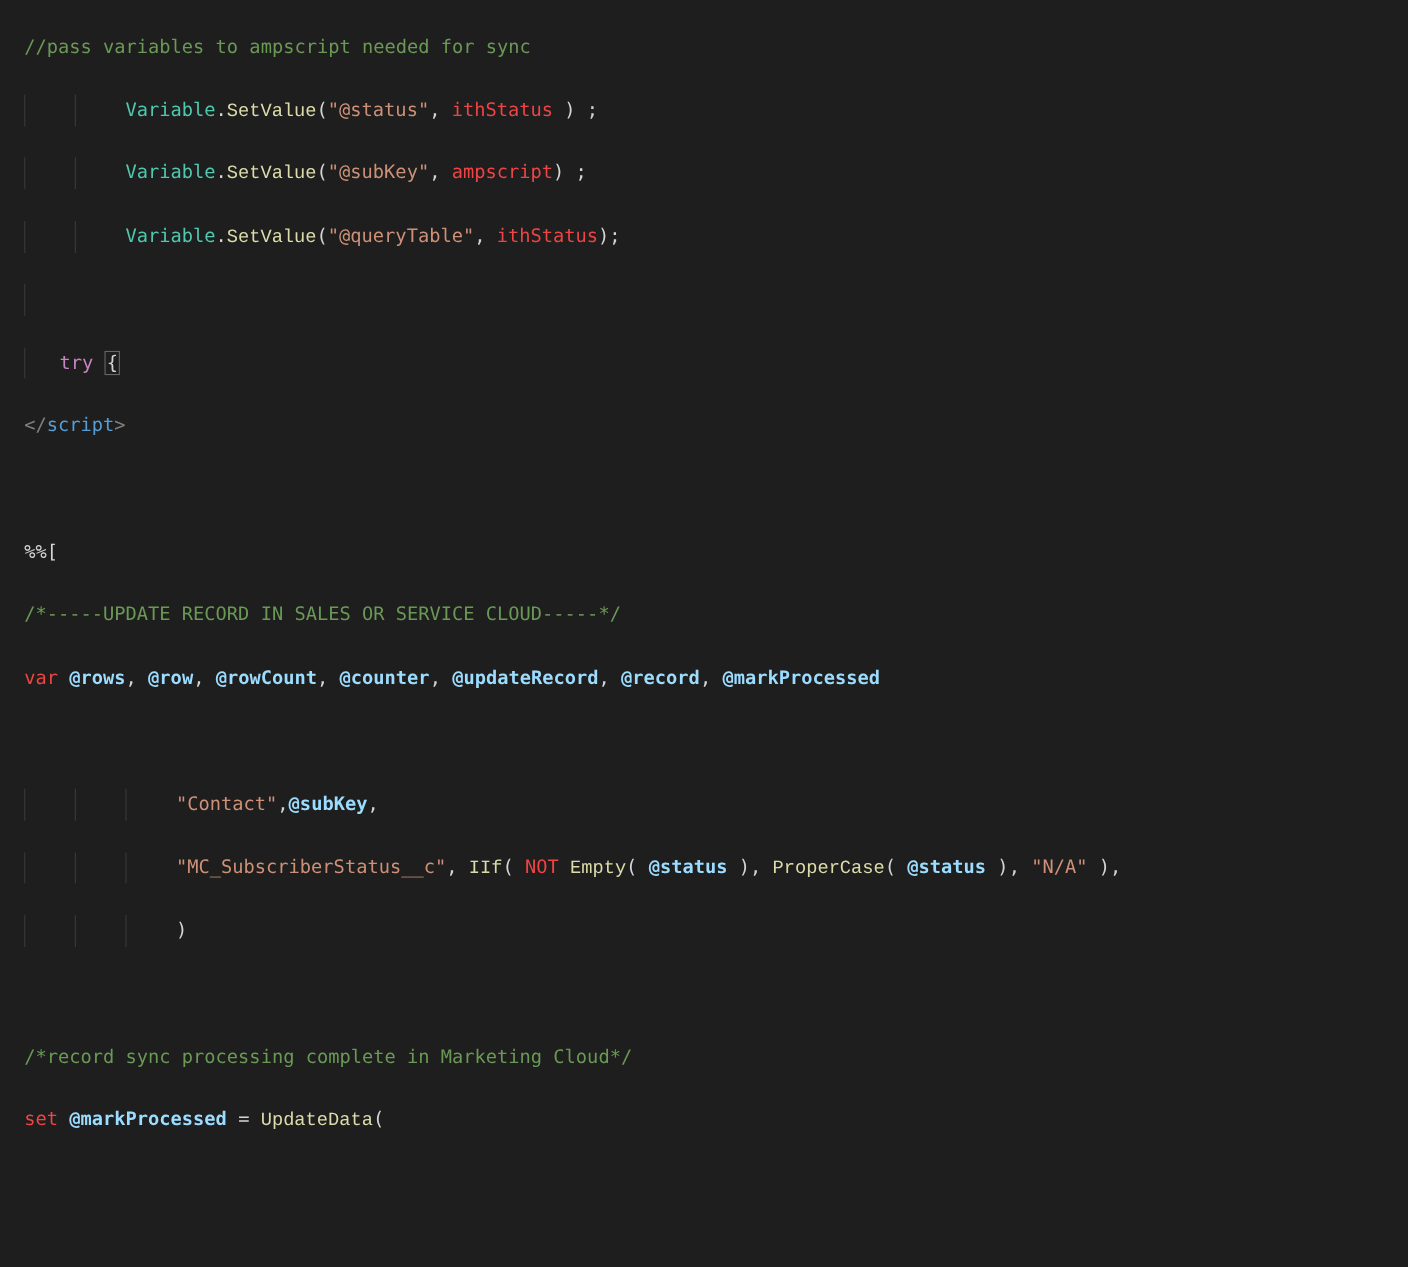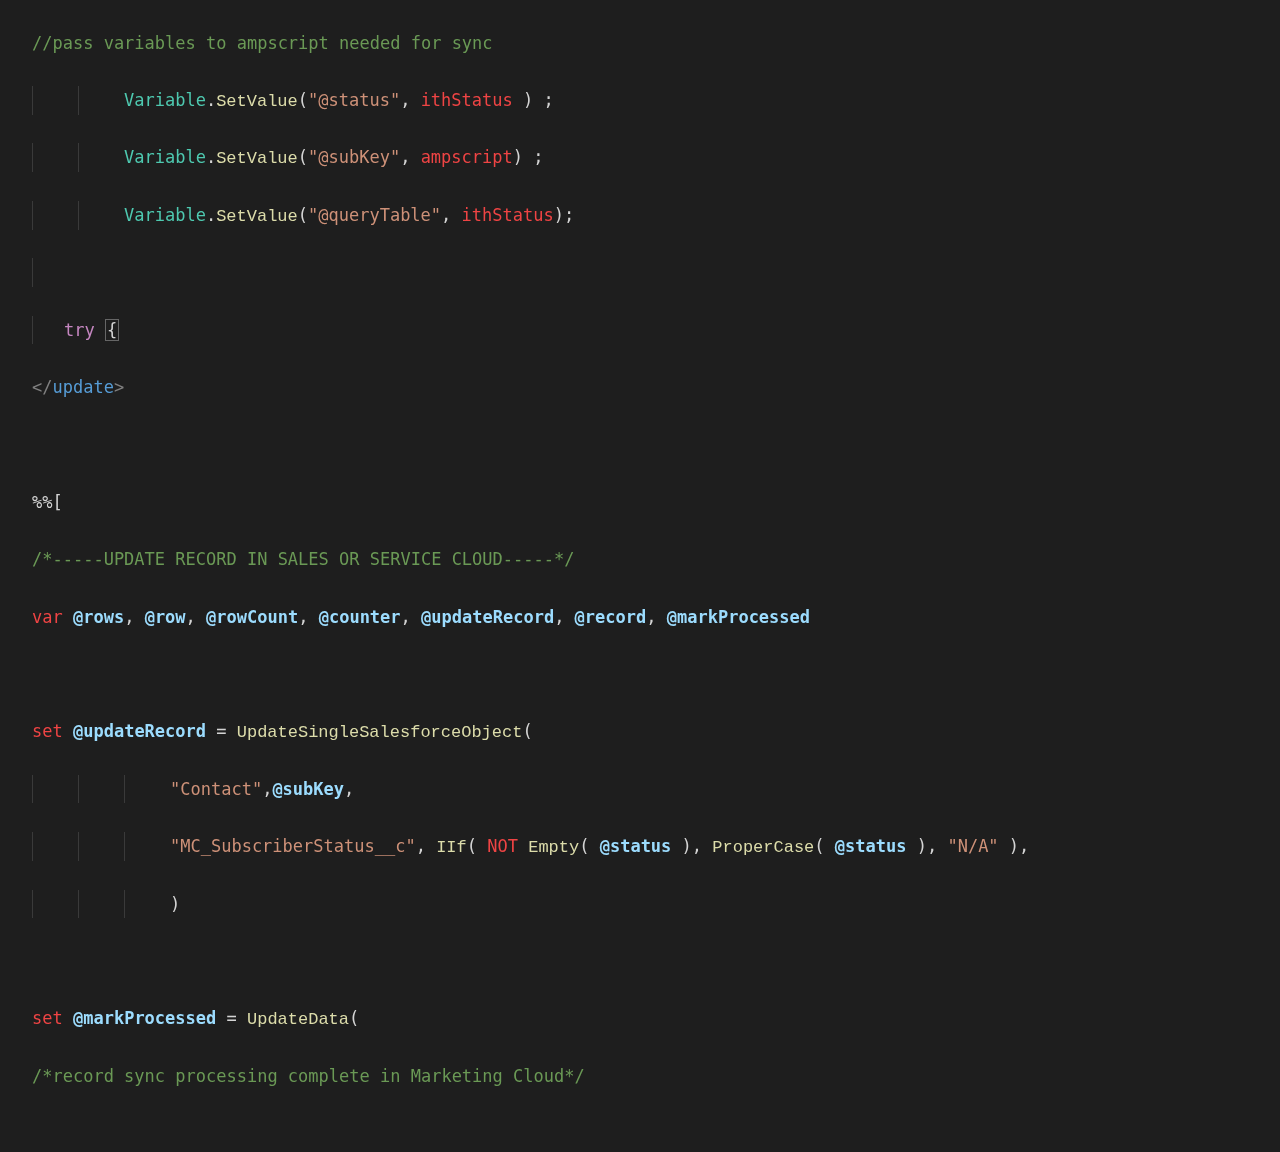--- a/index.html
+++ b/index.html
@@ -12,21 +12,21 @@
     color: #d4d4d4;
     overflow-x: hidden;
   }
   .editor {
     padding: 0;
     white-space: pre;
     position: relative;
   }
   .line {
     display: block;
-    padding-left: 32px;
+    padding-left: 22px;
     height: 28.7px;
     position: relative;
   }
   
   .guide {
     display: inline-block;
     border-left: 1px solid #3a3a3a;
     width: 46px;
     height: 28.7px;
     vertical-align: top;
@@ -54,33 +54,32 @@
 </head>
 <body>
 
 <div class="editor">
 <span class="line"><span class="tk-comment">//pass variables to ampscript needed for sync</span></span>
 <span class="line"><span class="guide"></span><span class="guide"></span><span class="tk-type">Variable</span><span class="tk-punct">.</span><span class="tk-func">SetValue</span><span class="tk-punct">(</span><span class="tk-string">"@status"</span><span class="tk-punct">, </span><span class="tk-var">ithStatus</span><span class="tk-punct"> ) ;</span></span>
 <span class="line"><span class="guide"></span><span class="guide"></span><span class="tk-type">Variable</span><span class="tk-punct">.</span><span class="tk-func">SetValue</span><span class="tk-punct">(</span><span class="tk-string">"@subKey"</span><span class="tk-punct">, </span><span class="tk-var">ampscript</span><span class="tk-punct">) ;</span></span>
 <span class="line"><span class="guide"></span><span class="guide"></span><span class="tk-type">Variable</span><span class="tk-punct">.</span><span class="tk-func">SetValue</span><span class="tk-punct">(</span><span class="tk-string">"@queryTable"</span><span class="tk-punct">, </span><span class="tk-var">ithStatus</span><span class="tk-punct">);</span></span>
 <span class="line"><span class="guide"></span></span>
 <span class="line"><span class="guide" style="width:32px"></span><span class="tk-control">try</span><span class="tk-punct"> </span><span class="tk-punct bracket-match">{</span></span>
-<span class="line"><span class="tk-tagpunc">&lt;/</span><span class="tk-tag">update</span><span class="tk-tagpunc">&gt;</span></span>
+<span class="line"><span class="tk-tagpunc">&lt;/</span><span class="tk-tag">script</span><span class="tk-tagpunc">&gt;</span></span>
 <span class="line"></span>
 <span class="line"><span class="tk-delim">%%[</span></span>
 <span class="line"><span class="tk-comment">/*-----UPDATE RECORD IN SALES OR SERVICE CLOUD-----*/</span></span>
 <span class="line"><span class="tk-keyword">var</span><span class="tk-punct"> </span><span class="tk-ampvar">@rows</span><span class="tk-punct">, </span><span class="tk-ampvar">@row</span><span class="tk-punct">, </span><span class="tk-ampvar">@rowCount</span><span class="tk-punct">, </span><span class="tk-ampvar">@counter</span><span class="tk-punct">, </span><span class="tk-ampvar">@updateRecord</span><span class="tk-punct">, </span><span class="tk-ampvar">@record</span><span class="tk-punct">, </span><span class="tk-ampvar">@markProcessed</span></span>
 <span class="line"></span>
-<span class="line"><span class="tk-keyword">set</span><span class="tk-punct"> </span><span class="tk-ampvar">@updateRecord</span><span class="tk-punct"> = </span><span class="tk-func">UpdateSingleSalesforceObject</span><span class="tk-punct">(</span></span>
 <span class="line"><span class="guide"></span><span class="guide"></span><span class="guide"></span><span class="tk-string">"Contact"</span><span class="tk-punct">,</span><span class="tk-ampvar">@subKey</span><span class="tk-punct">,</span></span>
 <span class="line"><span class="guide"></span><span class="guide"></span><span class="guide"></span><span class="tk-string">"MC_SubscriberStatus__c"</span><span class="tk-punct">, </span><span class="tk-func">IIf</span><span class="tk-punct">( </span><span class="tk-keyword">NOT</span><span class="tk-punct"> </span><span class="tk-func">Empty</span><span class="tk-punct">( </span><span class="tk-ampvar">@status</span><span class="tk-punct"> ), </span><span class="tk-func">ProperCase</span><span class="tk-punct">( </span><span class="tk-ampvar">@status</span><span class="tk-punct"> ), </span><span class="tk-string">"N/A"</span><span class="tk-punct"> ),</span></span>
 <span class="line"><span class="guide"></span><span class="guide"></span><span class="guide"></span><span class="tk-punct">)</span></span>
 <span class="line"></span>
+<span class="line"><span class="tk-comment">/*record sync processing complete in Marketing Cloud*/</span></span>
 <span class="line"><span class="tk-keyword">set</span><span class="tk-punct"> </span><span class="tk-ampvar">@markProcessed</span><span class="tk-punct"> = </span><span class="tk-func">UpdateData</span><span class="tk-punct">(</span></span>
-<span class="line"><span class="tk-comment">/*record sync processing complete in Marketing Cloud*/</span></span>
 
 
 
 
 
 
 
 
 
 

